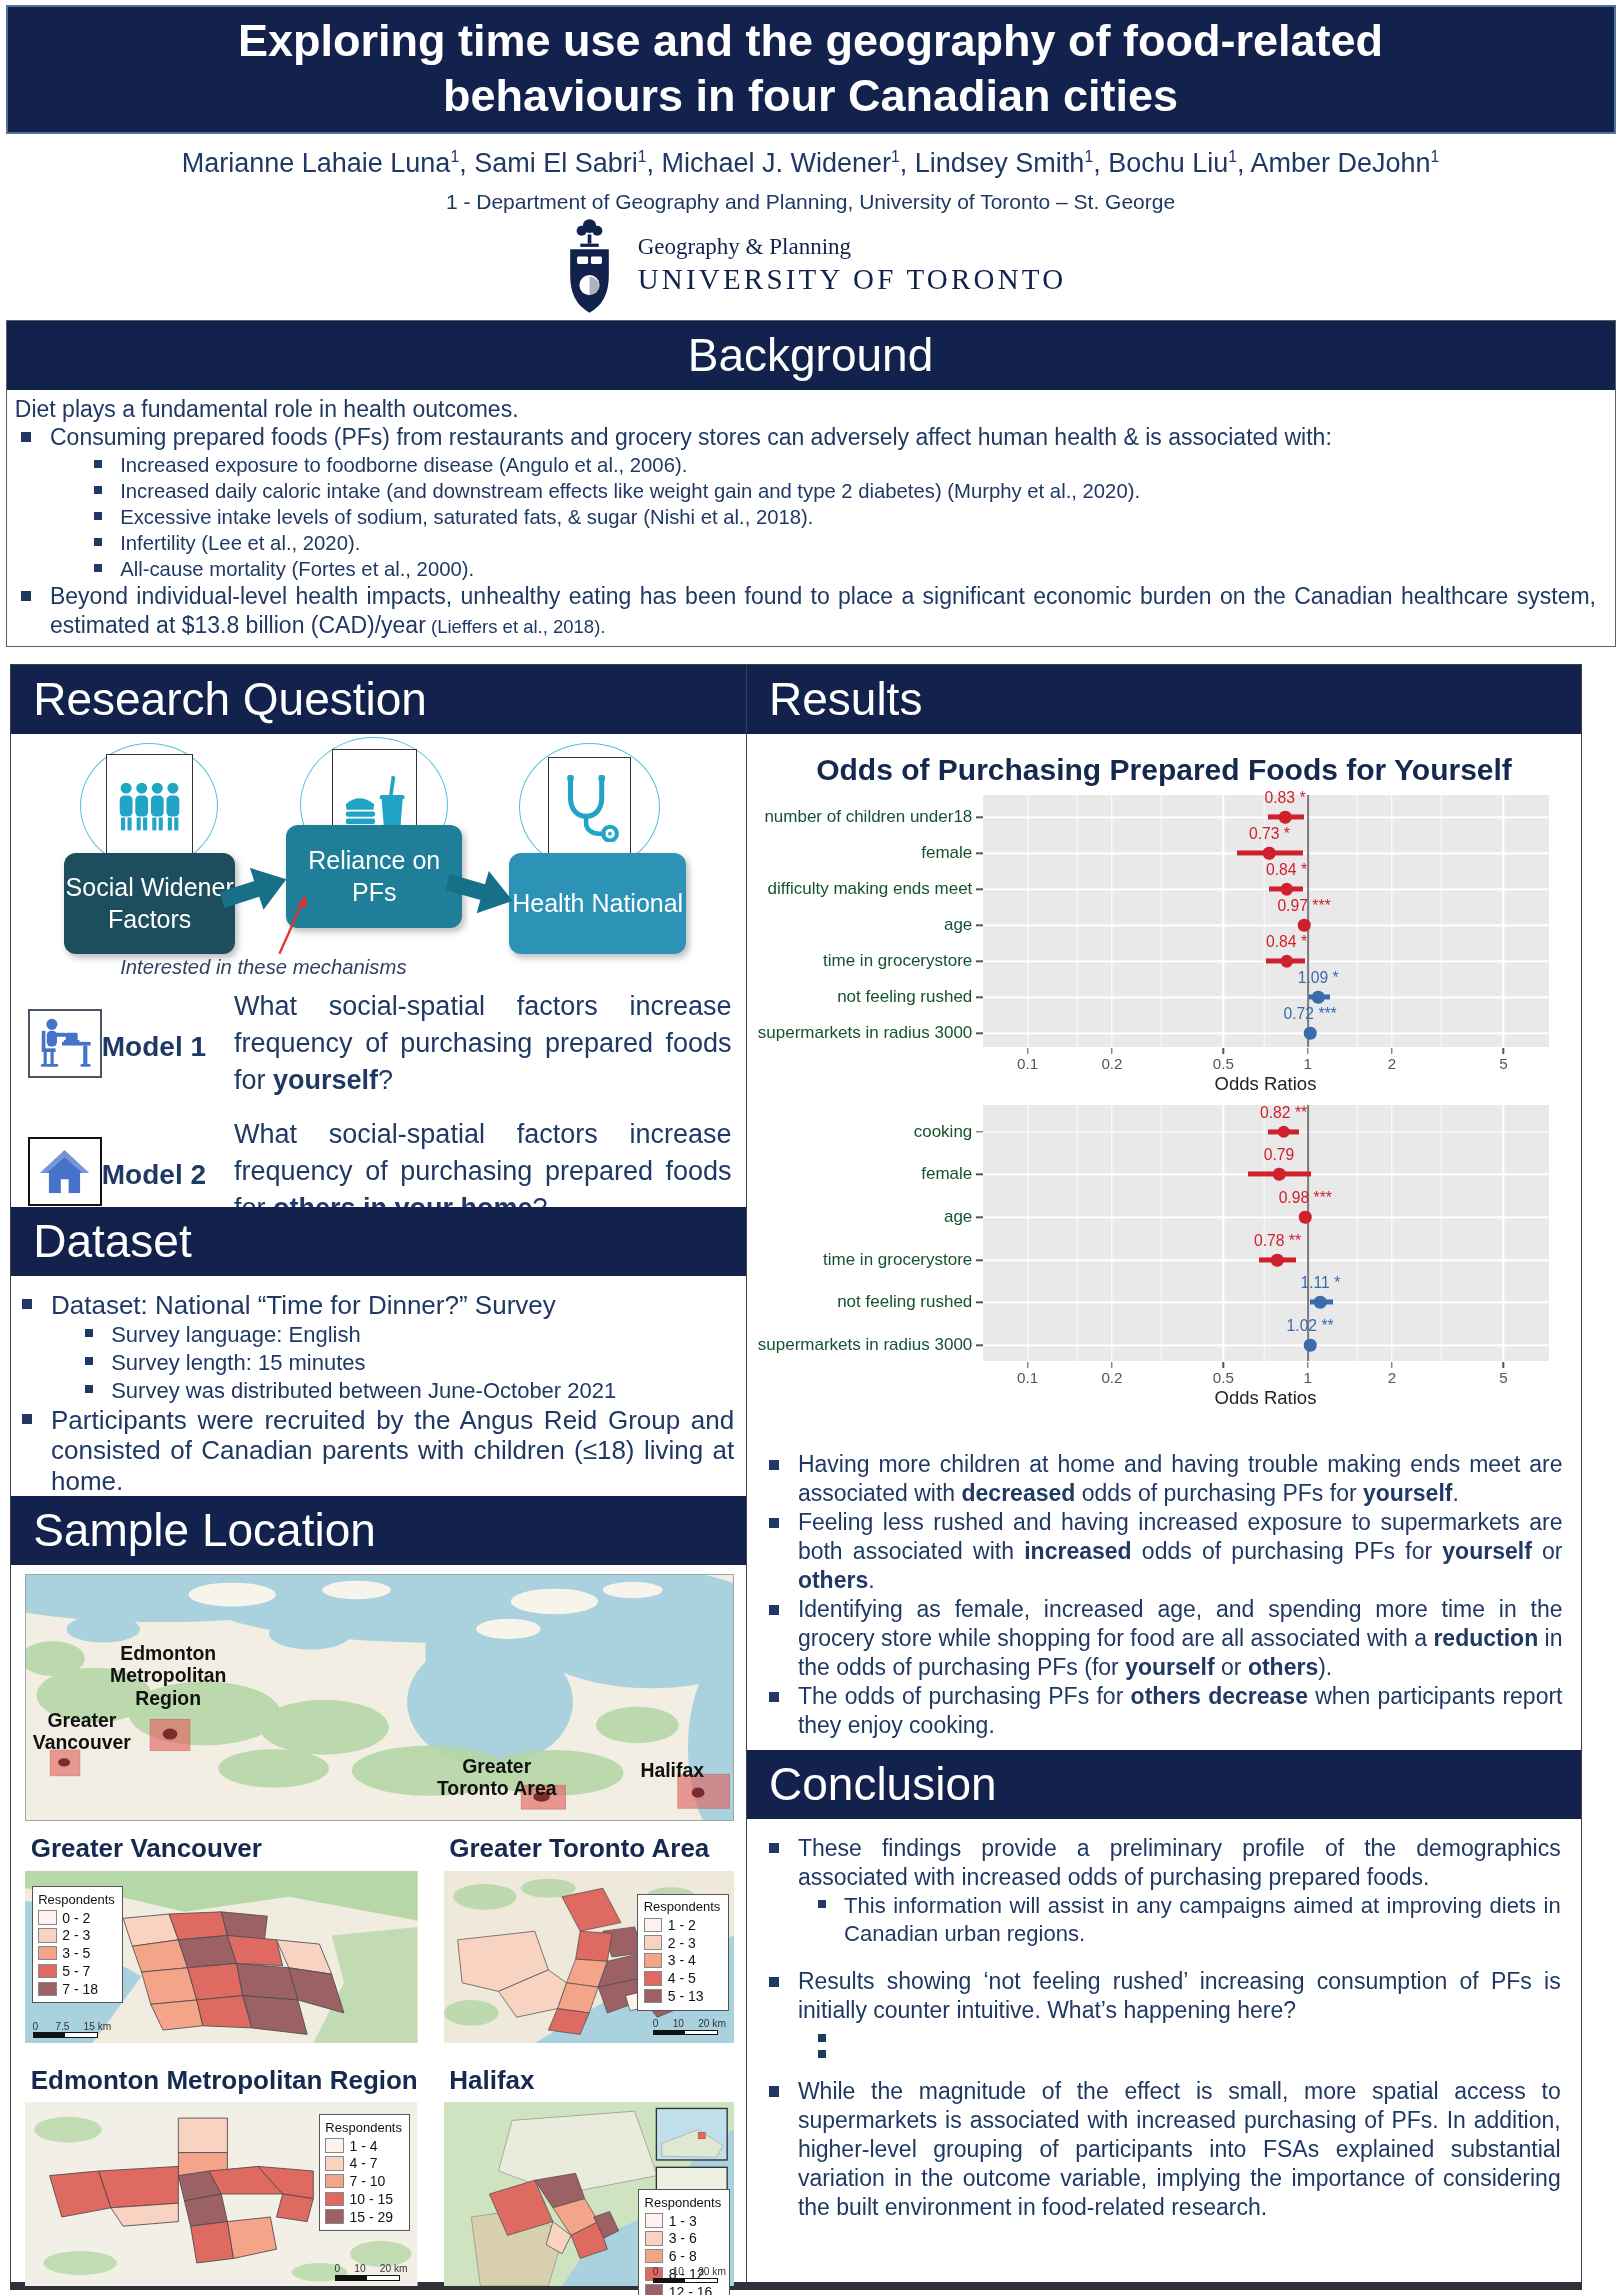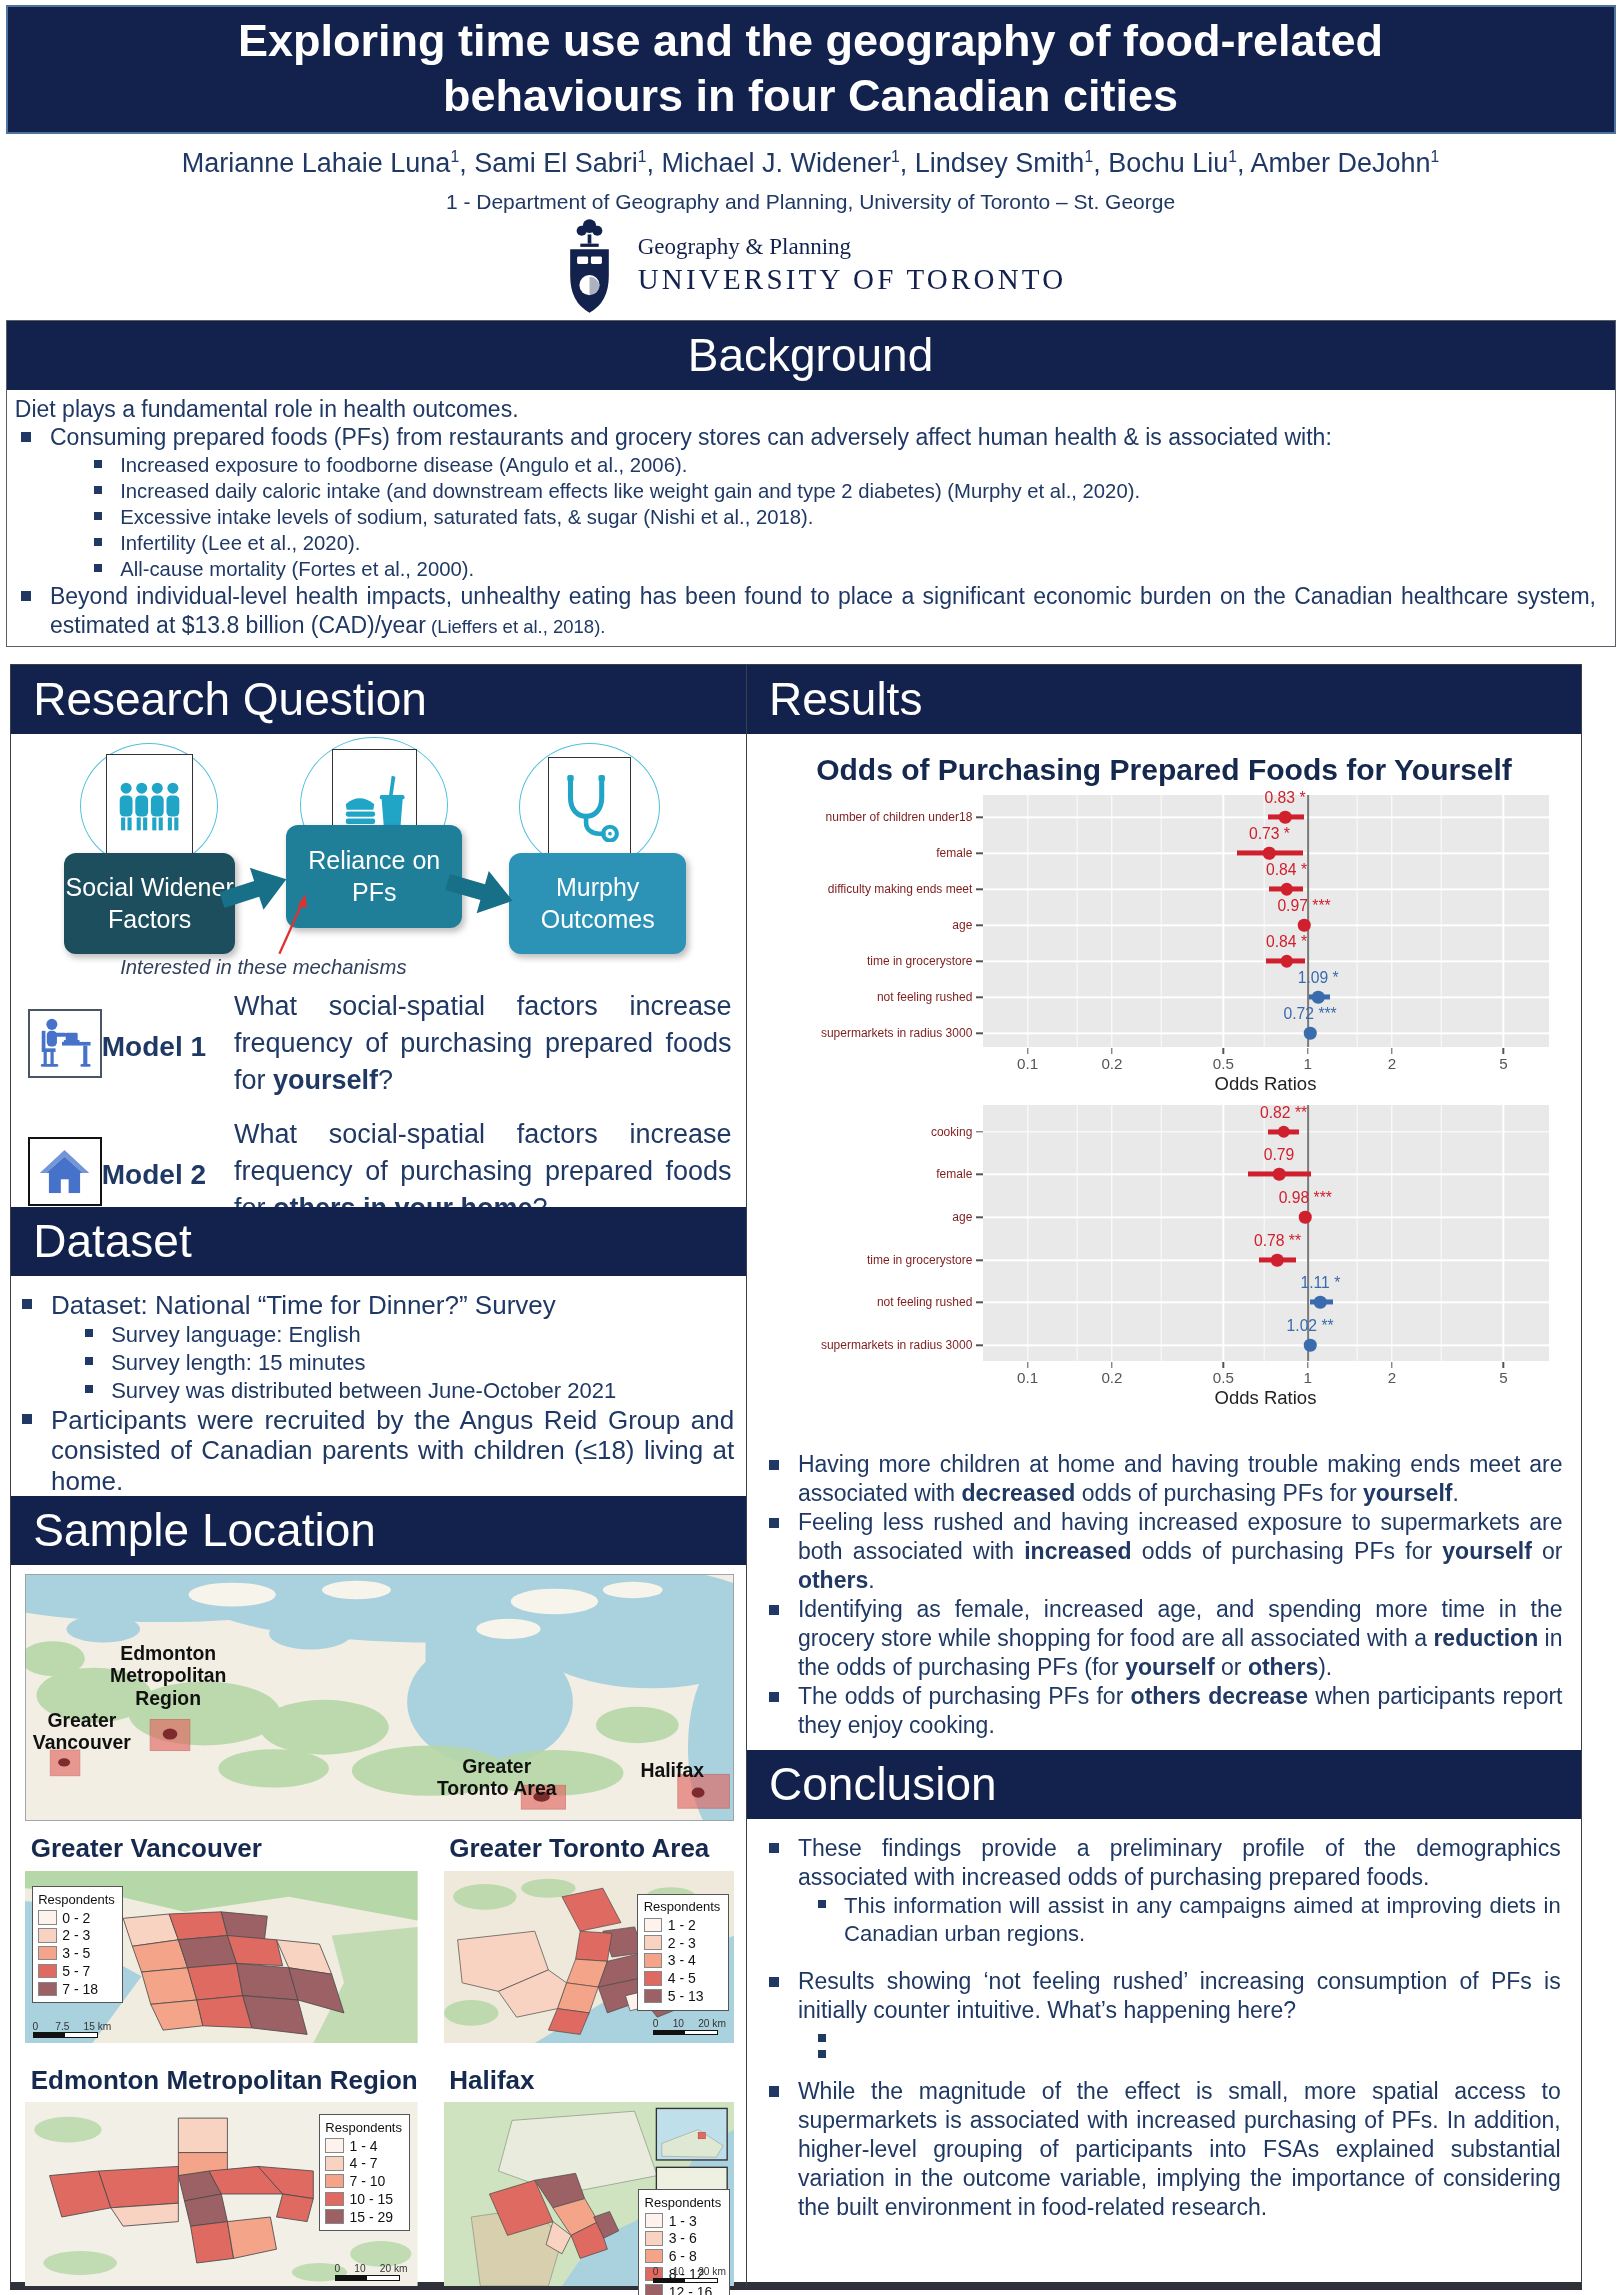--- a/index.html
+++ b/index.html
@@ -113,21 +113,21 @@
   .scalebar{position:absolute;z-index:3;display:flex;flex-direction:column;gap:0.9px;}
   .sb-text{font-size:10.2px;color:#333;white-space:pre;}
   .sb-bar{display:flex;height:5.5px;width:65px;}
   .sb-bar .b1{flex:1;background:#111;}
   .sb-bar .b2{flex:1;background:#fff;border:0.9px solid #111;box-sizing:border-box;}
 
   
   .chart{position:absolute;left:18.5px;right:18.5px;}
   .chart-title{text-align:center;font-weight:bold;font-size:30px;color:#15284e;white-space:nowrap;}
   .chart-body{position:relative;margin:8.3px 14px 0 217px;background:#e9e9e9;}
-  .cat-label{position:absolute;right:calc(100% + 10.2px);text-align:right;font-size:12px;color:#7f1d1d;
+  .cat-label{position:absolute;right:calc(100% + 10.2px);text-align:right;font-size:17px;color:#14532d;
     white-space:nowrap;transform:translateY(-50%);}
   .cat-tick{position:absolute;right:100%;width:6.5px;height:1.4px;background:#555;transform:translateY(-50%);}
   .hgrid{position:absolute;left:0;right:0;height:1.4px;background:#fff;transform:translateY(-50%);}
   .vgrid{position:absolute;top:0;bottom:0;width:1.4px;background:#fff;transform:translateX(-50%);}
   .vgrid.minor{width:0.7px;opacity:.8;}
   .refline{position:absolute;top:0;bottom:0;width:1.8px;background:#7a7a7a;transform:translateX(-50%);}
   .whisker{position:absolute;height:5.1px;transform:translateY(-50%);}
   .orpoint{position:absolute;width:12.5px;height:12.5px;border-radius:50%;transform:translate(-50%,-50%);}
   .orval{position:absolute;font-size:15.7px;transform:translate(-50%,-100%);white-space:nowrap;}
   .xaxis{position:relative;margin:2.8px 14px 0 217px;height:23px;}
@@ -268,21 +268,21 @@
             <rect x="86" y="4" width="14" height="14" rx="4" style="fill:var(--teal-icon)"></rect>
             <path d="M59,94 v14 c0,16 14,24 28,24 h10" style="stroke:var(--teal-icon)" stroke-width="10" fill="none" stroke-linecap="round"></path>
             <circle cx="111" cy="132" r="15" style="stroke:var(--teal-icon)" stroke-width="9" fill="none"></circle>
             <circle cx="111" cy="132" r="4" style="fill:var(--teal-icon)"></circle>
           </svg>
         </div>
       </div>
 
       <div class="dbox" style="left:53px;top:110px;width:171px;height:101px;background:var(--teal-dark)">Social Widener Factors</div>
       <div class="dbox" style="left:275px;top:82px;width:176px;height:103px;background:var(--teal-mid)">Reliance on PFs</div>
-      <div class="dbox" style="left:498px;top:110px;width:177px;height:101px;background:var(--teal-light)">Murphy Outcomes</div>
+      <div class="dbox" style="left:498px;top:110px;width:177px;height:101px;background:var(--teal-light)">Health National</div>
 
       <svg class="blockarrow" style="left:209px;top:119px;transform:rotate(-18deg)" width="69" height="55" viewBox="0 0 150 120">
         <polygon points="0,42 80,42 80,12 148,60 80,108 80,78 0,78"></polygon>
       </svg>
       <svg class="blockarrow" style="left:435px;top:121px;transform:rotate(16deg)" width="69" height="55" viewBox="0 0 150 120">
         <polygon points="0,42 80,42 80,12 148,60 80,108 80,78 0,78"></polygon>
       </svg>
 
       <svg class="redarrow" style="left:250px;top:147px" width="69" height="65" viewBox="0 0 150 140">
         <line x1="40" y1="138" x2="92" y2="22" style="stroke:var(--red-accent)" stroke-width="5"></line>

